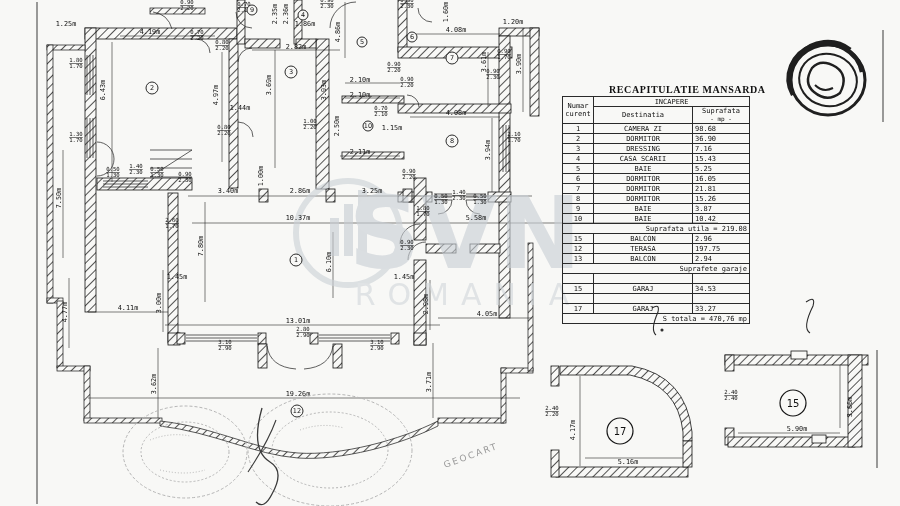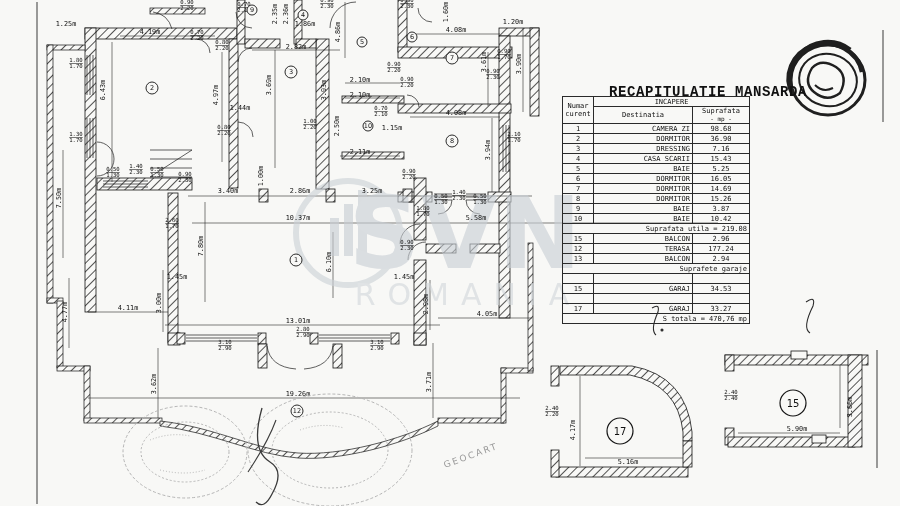--- a/index.html
+++ b/index.html
@@ -1,27 +1,27 @@
 <!DOCTYPE html>
 <html><head>
 <meta charset="utf-8">
 <style>
   html,body{margin:0;padding:0;background:#e8e8e6;}
   .sheet{position:relative;width:900px;height:506px;background:#f8f8f6;overflow:hidden;
          font-family:"DejaVu Sans",sans-serif;color:#111;}
   .sheet svg{position:absolute;left:0;top:0;}
-  .tbl-title{position:absolute;left:563px;top:84px;width:178px;font-weight:bold;font-size:14px;
-             letter-spacing:.6px;font-family:Liberation Mono, monospace;white-space:nowrap;padding-left:46px;}
+  .tbl-title{position:absolute;left:563px;top:84px;width:178px;font-weight:bold;font-size:10px;
+             letter-spacing:.6px;font-family:Liberation Serif, serif;white-space:nowrap;padding-left:46px;}
   table.rtable{position:absolute;left:562px;top:96px;border-collapse:collapse;
                font-family:"DejaVu Sans Mono",monospace;font-size:7px;line-height:8px;color:#111;
                background:transparent;}
   table.rtable td,table.rtable th{border:1px solid #2a2a2a;padding:0 2px;height:9px;font-weight:normal;}
   td.c-nr{width:26px;text-align:center;}
-  td.c-dest{width:94px;text-align:right;}
-  td.c-sup{width:52px;text-align:center;}
+  td.c-dest{width:94px;text-align:center;}
+  td.c-sup{width:52px;}
   tr.spanrow td{text-align:right;}
   th.hd{text-align:center;}
   .hd-unit{font-size:6px;display:block;}
 </style>
 </head>
 <body>
 
 <div class="sheet">
 
 <svg width="900" height="506" viewBox="0 0 900 506">
@@ -367,21 +367,21 @@
           <td class="c-sup">5.25</td>
         </tr>
         <tr>
           <td class="c-nr">6</td>
           <td class="c-dest">DORMITOR</td>
           <td class="c-sup">16.05</td>
         </tr>
         <tr>
           <td class="c-nr">7</td>
           <td class="c-dest">DORMITOR</td>
-          <td class="c-sup">14.69</td>
+          <td class="c-sup">21.81</td>
         </tr>
         <tr>
           <td class="c-nr">8</td>
           <td class="c-dest">DORMITOR</td>
           <td class="c-sup">15.26</td>
         </tr>
         <tr>
           <td class="c-nr">9</td>
           <td class="c-dest">BAIE</td>
           <td class="c-sup">3.87</td>
@@ -395,21 +395,21 @@
           <td colspan="3">Suprafata utila = 219.08</td>
         </tr>
         <tr>
           <td class="c-nr">15</td>
           <td class="c-dest">BALCON</td>
           <td class="c-sup">2.96</td>
         </tr>
         <tr>
           <td class="c-nr">12</td>
           <td class="c-dest">TERASA</td>
-          <td class="c-sup">177.24</td>
+          <td class="c-sup">197.75</td>
         </tr>
         <tr>
           <td class="c-nr">13</td>
           <td class="c-dest">BALCON</td>
           <td class="c-sup">2.94</td>
         </tr>
         <tr class="spanrow">
           <td colspan="3">Suprafete garaje</td>
         </tr>
         <tr>

